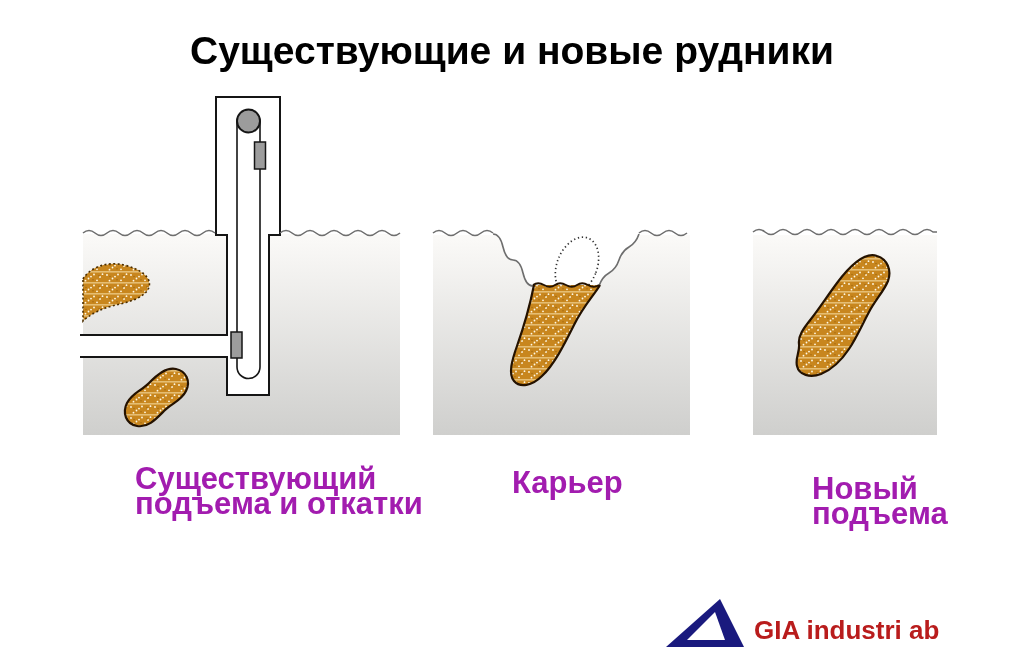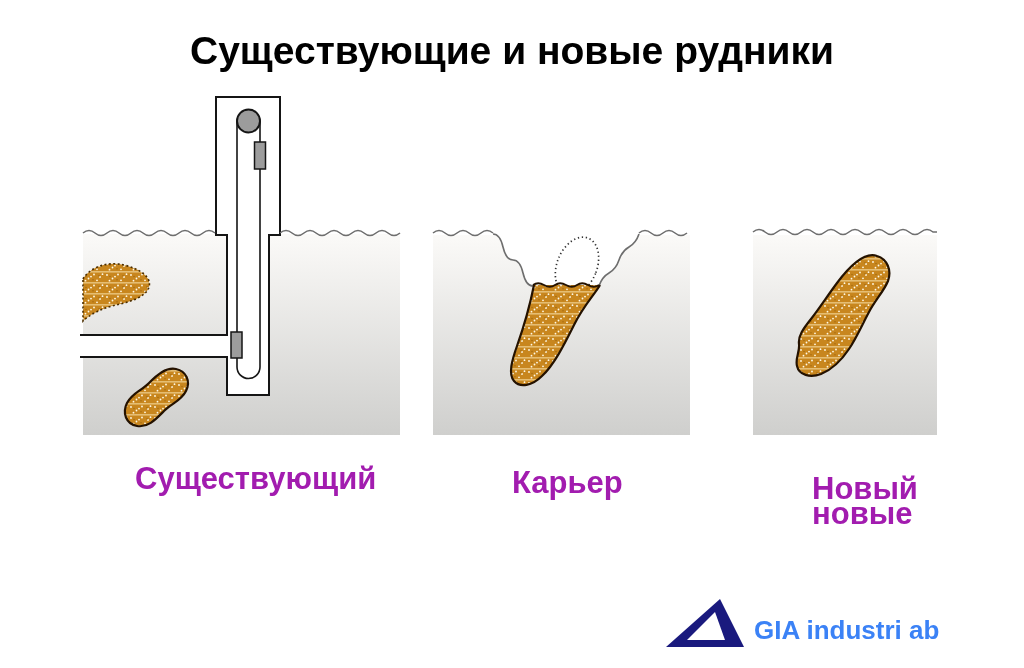--- a/index.html
+++ b/index.html
@@ -39,21 +39,21 @@
   .logo{
     position:absolute;
     left:663px;top:596px;
     display:flex;
     align-items:flex-end;
   }
   .logo svg{position:static;width:84px;height:54px;}
   .logo-text{
     font-size:26px;
     font-weight:bold;
-    color:#3b82f6;
+    color:#b91c1c;
     line-height:1;
     padding:0 0 7px 7px;
     white-space:nowrap;
   }
 </style>
 </head>
 <body>
 
 <div class="slide">
 
@@ -116,29 +116,30 @@
   </svg>
 
   <svg class="d3" viewBox="0 0 190 215">
     <rect x="3" y="10" width="184" height="200" fill="url(#gndGrad)"></rect>
     <path d="M3,7 q6,-5 12,0 t12,0 t12,0 t12,0 t12,0 t12,0 t12,0 t12,0 t12,0 t12,0 t12,0 t12,0 t12,0 t12,0 t12,0 l4,0" fill="none" stroke="#6e6e6e" stroke-width="1.6"></path>
     <path d="M127,31 C137,34 142,45 138,56 C134,66 126,74 119,87 C112,100 107,112 99,124 C91,136 81,145 71,149 C60,153 49,150 47,141 C45,133 50,127 49,119 C48,111 53,104 61,94 C69,84 78,70 87,58 C96,46 113,26 127,31 Z" fill="url(#orePat)" stroke="#241200" stroke-width="2.2"></path>
   </svg>
 
   <div class="label label1">
     <span>Существующий</span>
+    <span>подъема и откатки</span>
   </div>
 
   <div class="label label2">
     <span>Карьер</span>
   </div>
 
   <div class="label label3">
     <span>Новый</span>
-    <span>новые</span>
+    <span>подъема</span>
   </div>
 
   <div class="logo">
     <svg viewBox="0 0 84 54">
       <polygon points="3,51 81,51 57,3" fill="#1a1a7e"></polygon>
       <polygon points="24,44 62,44 52,16" fill="#ffffff"></polygon>
     </svg>
     <span class="logo-text">GIA industri ab</span>
   </div>
 

